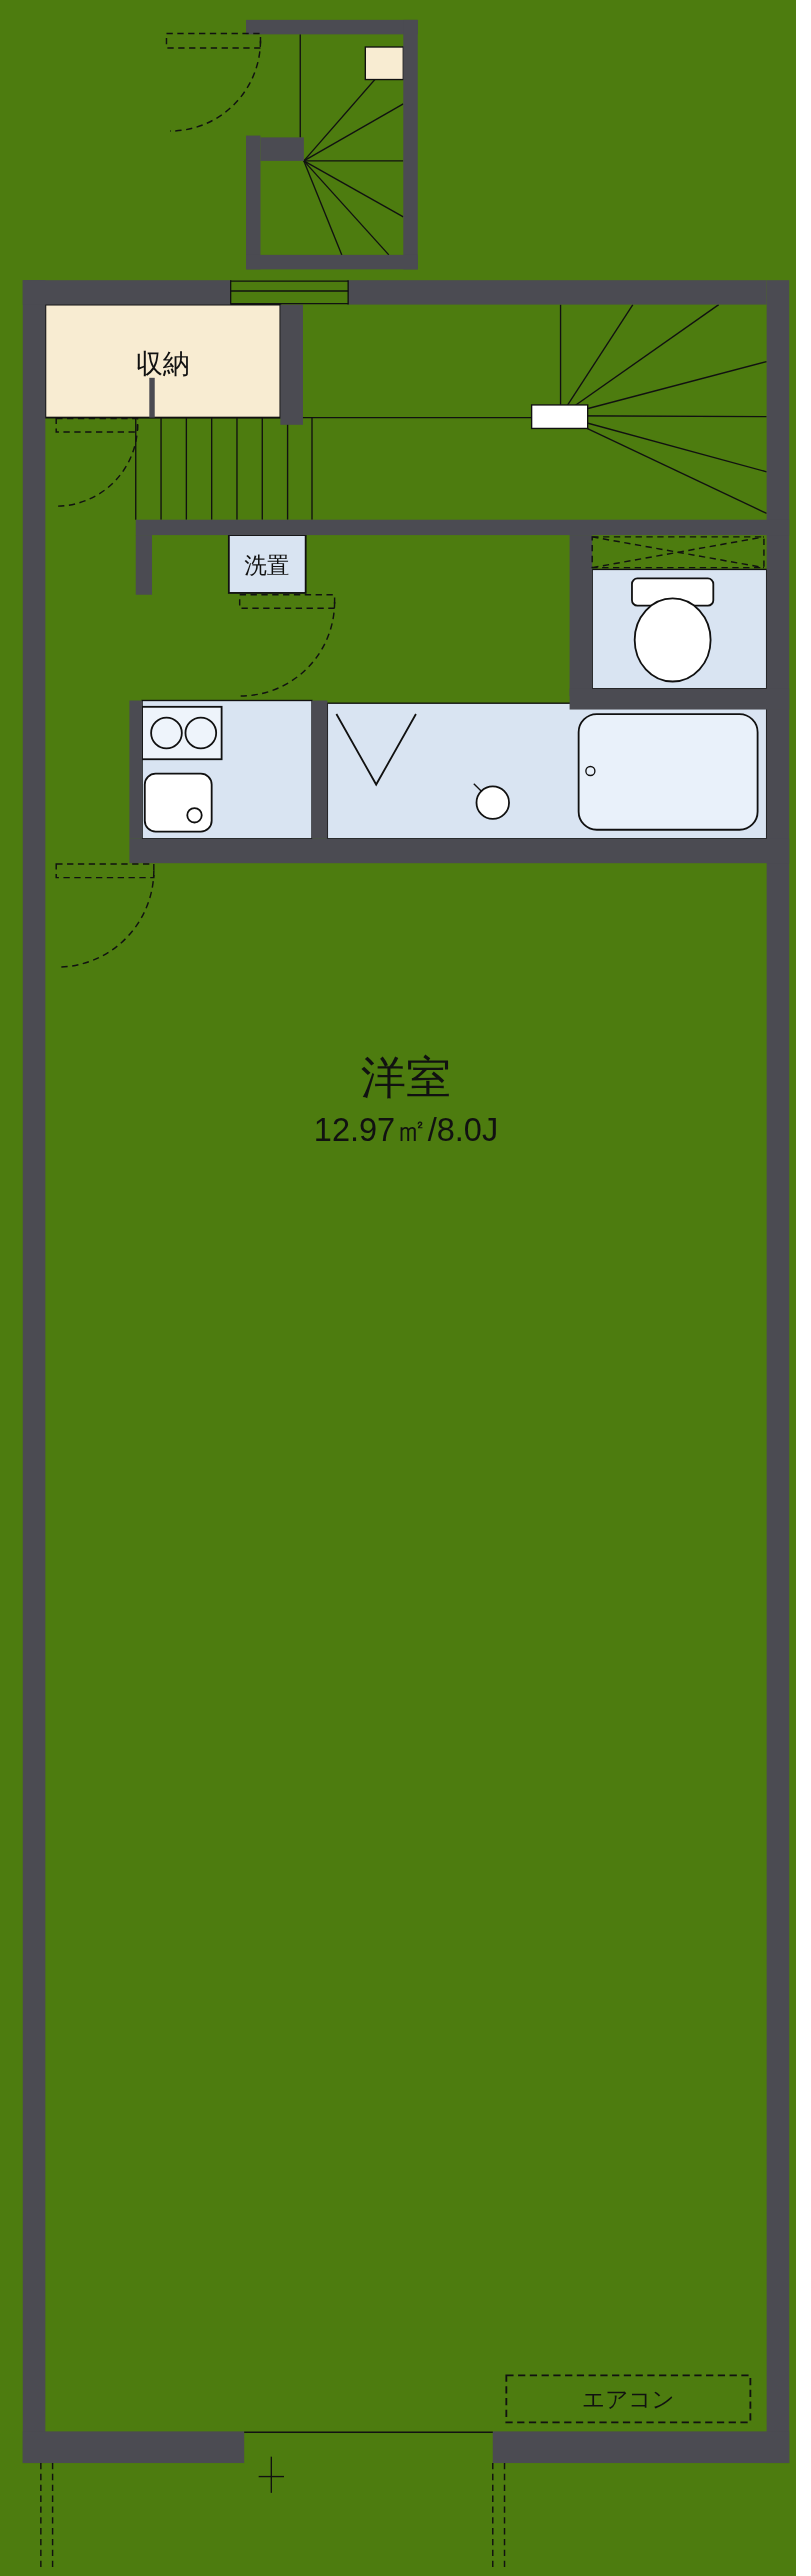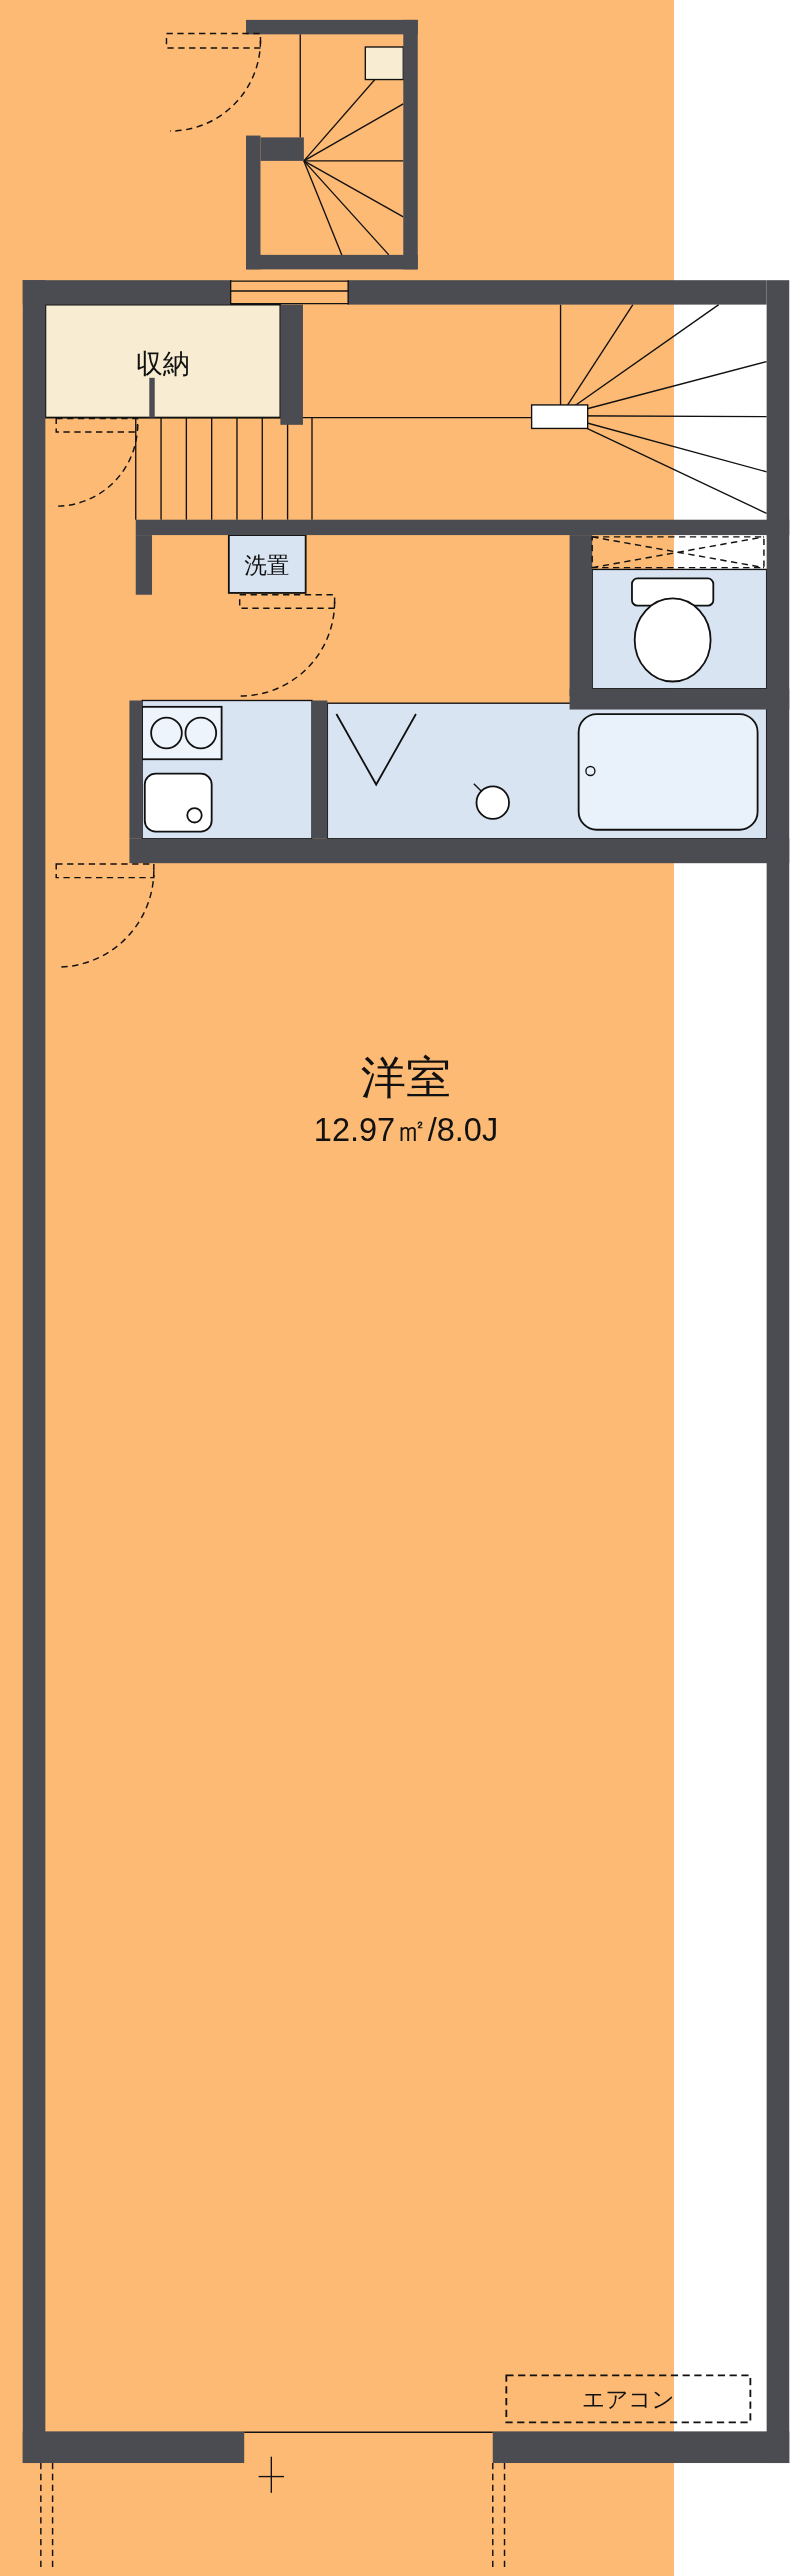--- a/index.html
+++ b/index.html
@@ -1,16 +1,16 @@
 <!DOCTYPE html>
 <html style="font-size:14.5px"><head>
 <meta charset="utf-8">
 <style>
   html,body { margin:0; padding:0; background:#ffffff; }
-  #canvas { position:relative; width:674px; height:2576px; background:#fdba74;
+  #canvas { position:relative; width:796px; height:2576px; background:#4d7c0f;
             font-family:"Liberation Sans","DejaVu Sans",sans-serif; }
   svg { display:block; }
   
   .b1 { stroke:#111111; stroke-width:1.5; }
   .b2 { stroke:#111111; stroke-width:2; }
   
   .s1 { stroke:#111111; stroke-width:1.5; fill:none; }
   .s2 { stroke:#111111; stroke-width:2; fill:none; }
   .dash  { stroke:#111111; stroke-width:1.6; stroke-dasharray:7 5; fill:none; }
   .dash2 { stroke:#111111; stroke-width:2;   stroke-dasharray:8 5; fill:none; }

